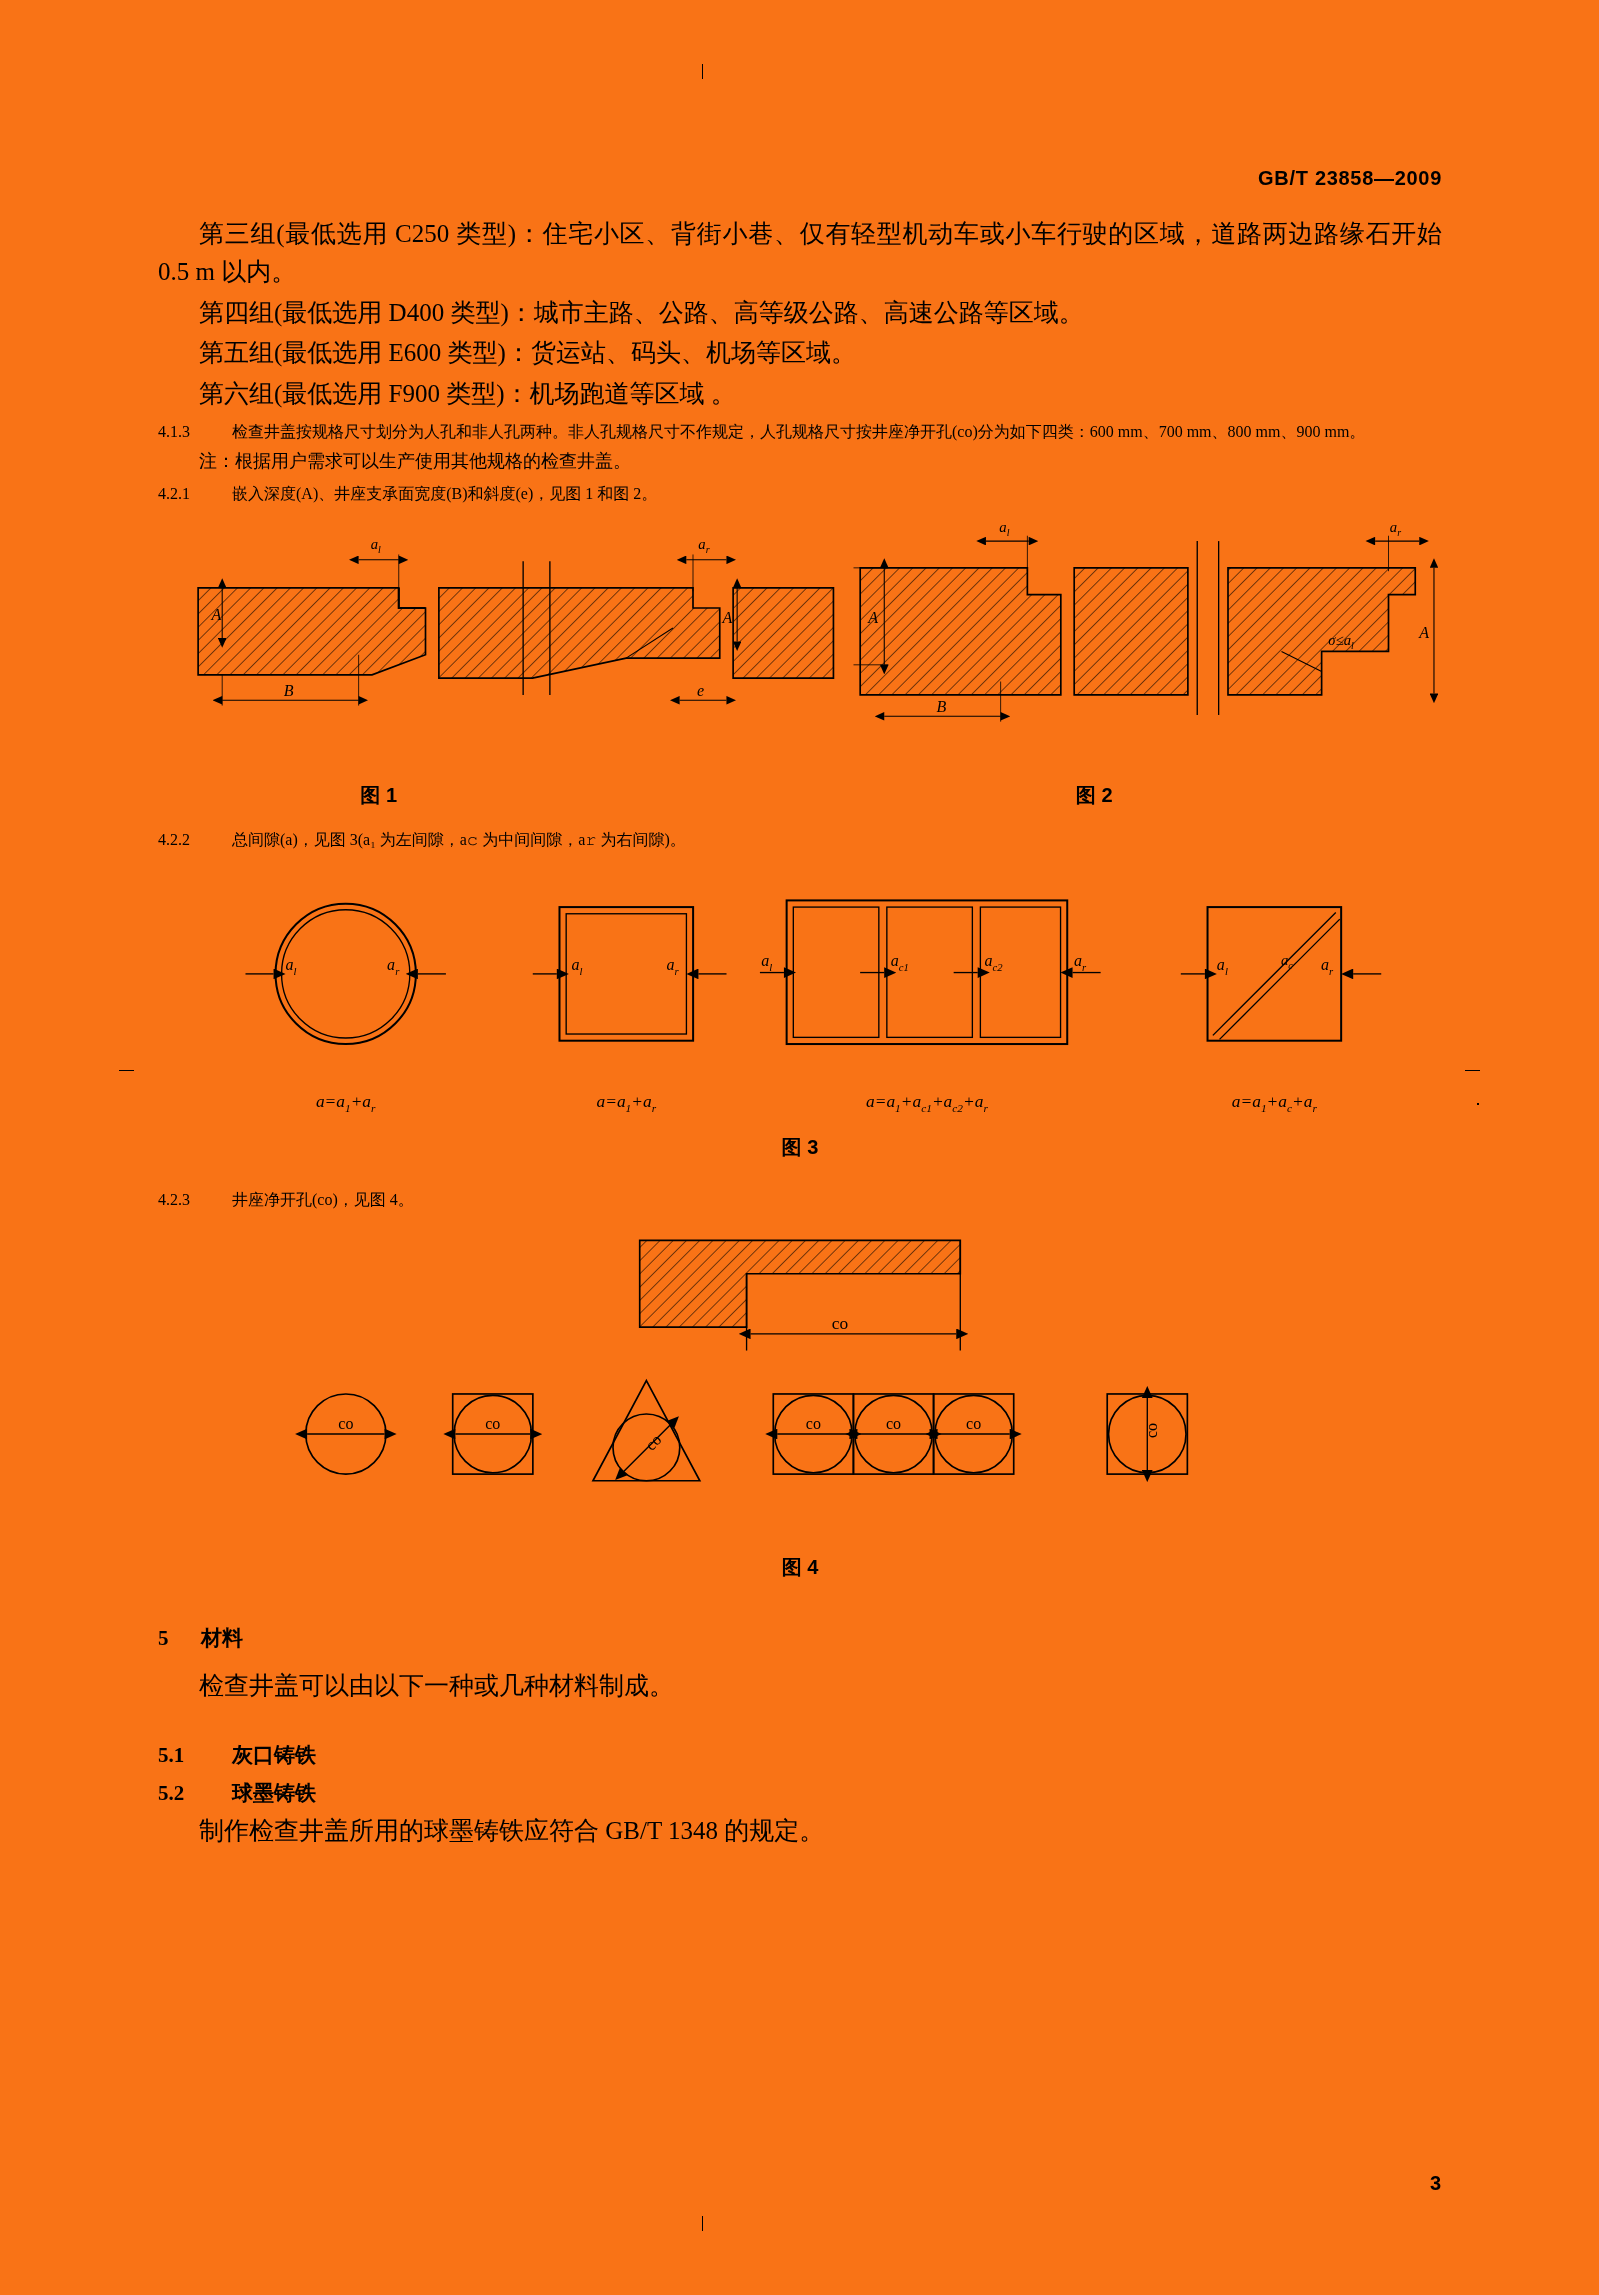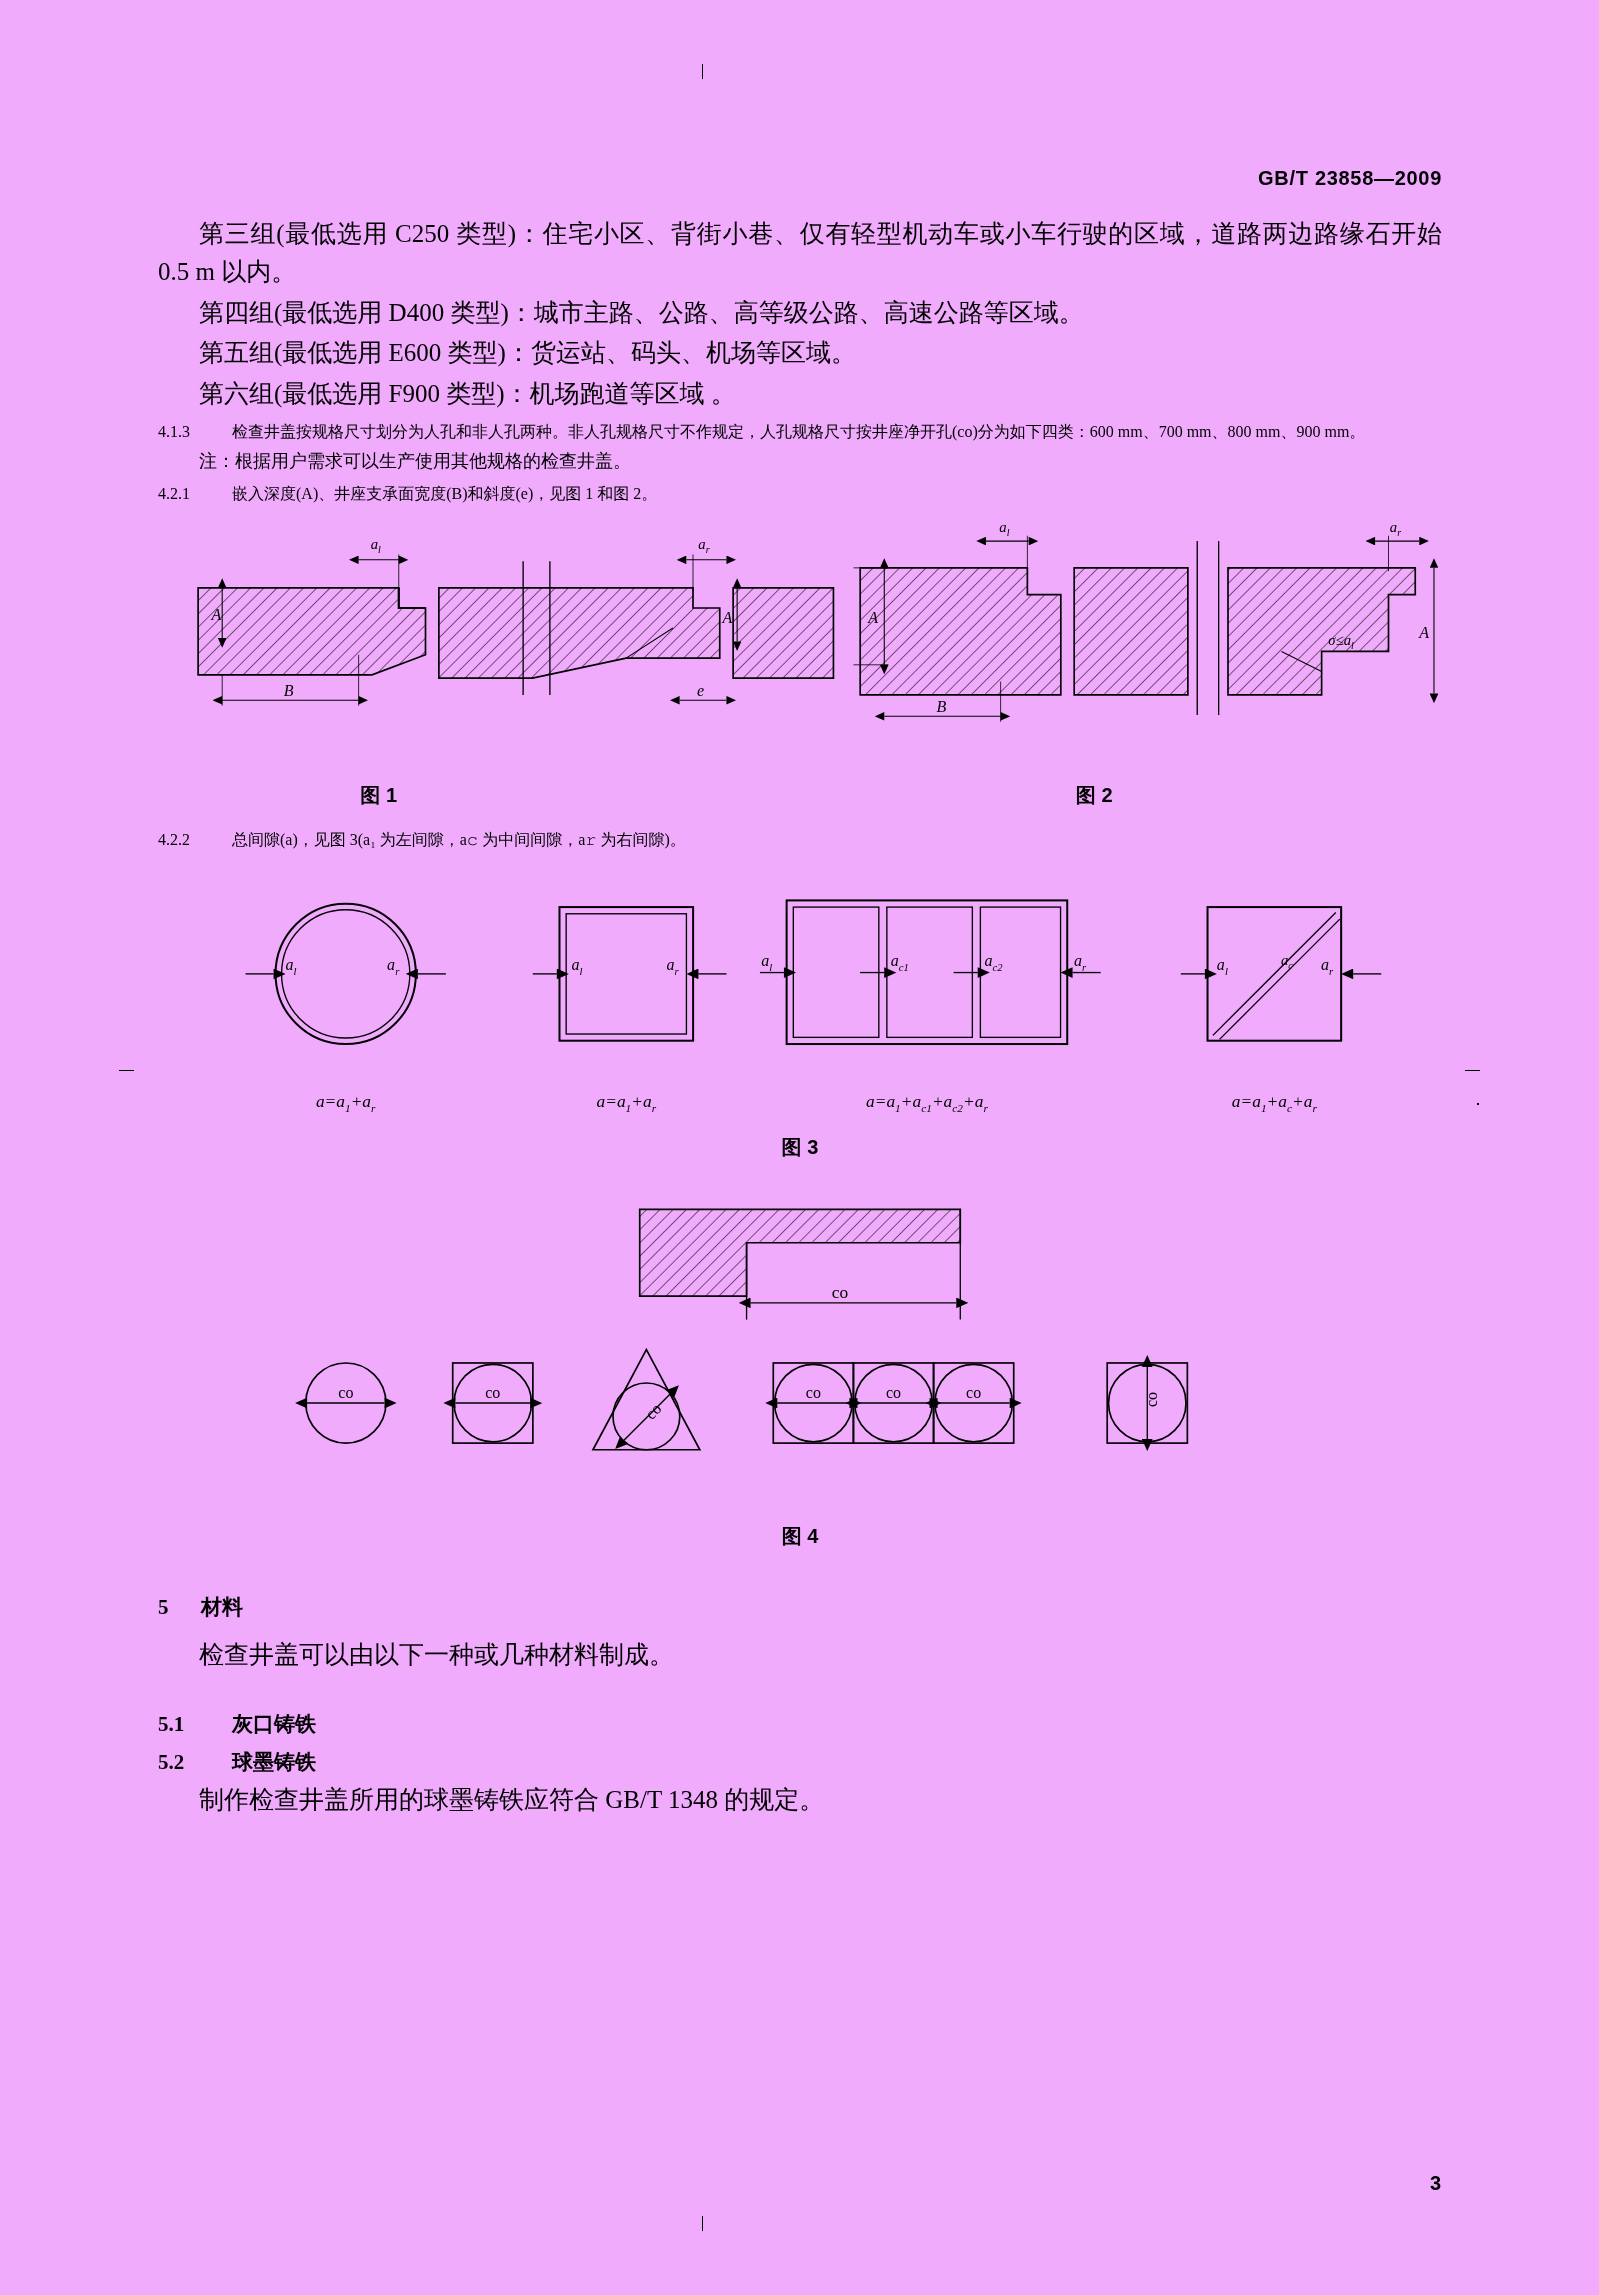--- a/index.html
+++ b/index.html
@@ -9,21 +9,21 @@
   }
   body {
     font-family: "Liberation Serif", "DejaVu Serif", serif;
     color: #000000;
   }
   .page {
     position: relative;
     width: 1599px;
     height: 2295px;
     margin: 0 auto;
-    background: #f0abfc;
+    background: #f97316;
     overflow: hidden;
   }
   .content {
     position: absolute;
     left: 158px;
     top: 167px;
     width: 1284px;
   }
   .header {
     position: absolute;
@@ -271,20 +271,23 @@
           <text x="54" y="124" font-size="24" font-style="italic" font-family="Liberation Serif, serif">a<tspan font-size="16" dy="7">l</tspan></text>
           <text x="210" y="124" font-size="24" font-style="italic" font-family="Liberation Serif, serif">a<tspan font-size="16" dy="7">r</tspan></text>
           <text x="150" y="116" font-size="22" font-style="italic" font-family="Liberation Serif, serif">a<tspan font-size="15" dy="6">c</tspan></text>
           <text x="140" y="330" font-size="26" text-anchor="middle" font-style="italic" font-family="Liberation Serif, serif">a=a<tspan font-size="17" dy="7">1</tspan><tspan dy="-7">+a</tspan><tspan font-size="17" dy="7">c</tspan><tspan dy="-7">+a</tspan><tspan font-size="17" dy="7">r</tspan></text>
         </g>
 
         <text x="960" y="430" font-size="30" font-weight="bold" text-anchor="middle" font-family="Liberation Sans, sans-serif">图 3</text>
       </svg>
     </div>
 
+    <div class="clause">
+      <span class="num">4.2.3</span><span class="clause-body">井座净开孔(co)，见图 4。</span>
+    </div>
 
     <div class="figblock">
       <svg class="fig-wrap" viewBox="0 0 1920 560" width="1284" height="374">
         <defs>
           <pattern id="hatch4" width="14" height="14" patternTransform="rotate(45)" patternUnits="userSpaceOnUse">
             <line x1="0" y1="0" x2="0" y2="14" stroke="#000" stroke-width="1.6"></line>
           </pattern>
           <marker id="a4L" markerWidth="10" markerHeight="8" refX="9" refY="4" orient="auto">
             <path d="M9,0 L0,4 L9,8 z" fill="#000"></path>
           </marker>

